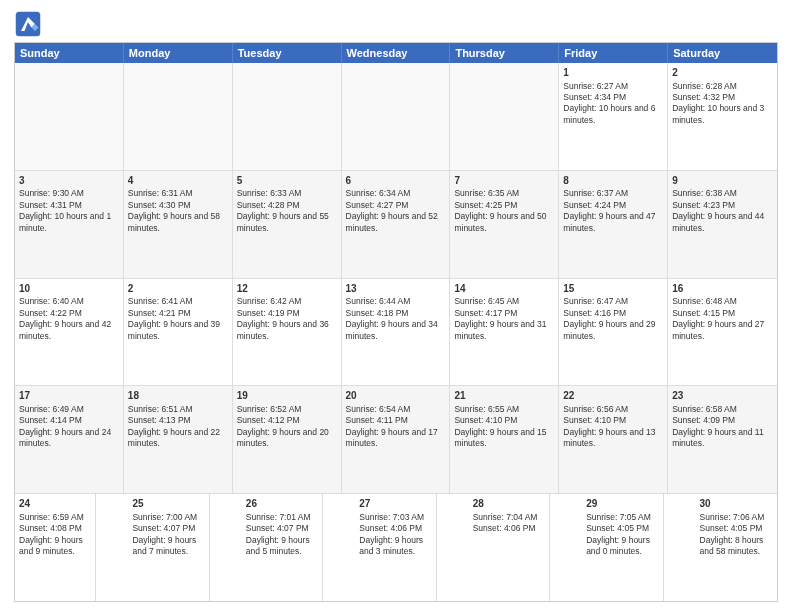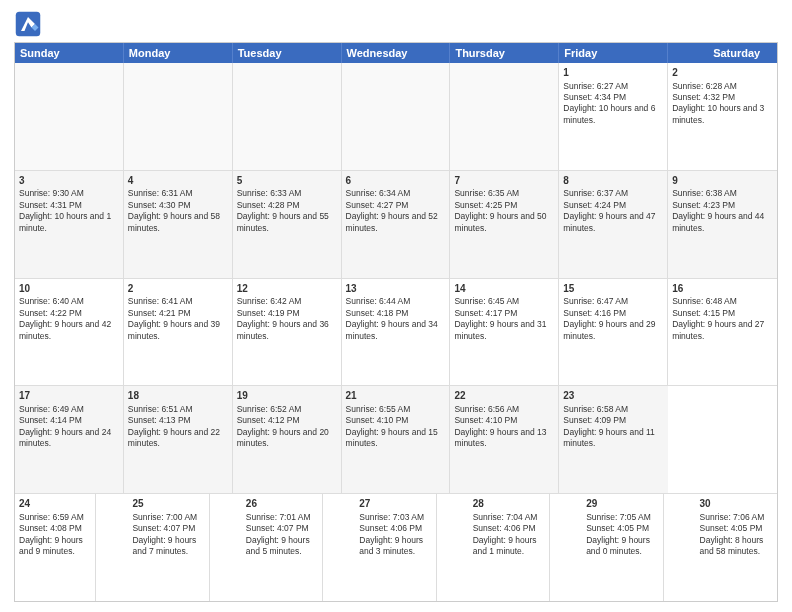--- a/index.html
+++ b/index.html
@@ -63,21 +63,21 @@
       background: #3a6bbf;
     }
     .cal-header-cell {
       color: #fff;
       font-size: 11px;
       font-weight: bold;
       padding: 4px 5px;
       text-align: left;
       border-right: 1px solid #5580cc;
     }
-    .cal-header-cell:last-child { border-right: none; margin-left: 40px; }
+    .cal-header-cell:last-child { border-right: none; }
     .cal-body {
       flex: 1;
       display: flex;
       flex-direction: column;
     }
     .cal-row {
       display: grid;
       grid-template-columns: repeat(7, 1fr);
       flex: 1;
       border-bottom: 1px solid #ddd;
@@ -255,20 +255,26 @@
             <div>Sunset: 4:13 PM</div>
             <div>Daylight: 9 hours and 22 minutes.</div>
           </div>
           <div class="cal-cell">
             <span class="day-num">19</span>
             <div>Sunrise: 6:52 AM</div>
             <div>Sunset: 4:12 PM</div>
             <div>Daylight: 9 hours and 20 minutes.</div>
           </div>
           <div class="cal-cell">
+            <span class="day-num">20</span>
+            <div>Sunrise: 6:54 AM</div>
+            <div>Sunset: 4:11 PM</div>
+            <div>Daylight: 9 hours and 17 minutes.</div>
+          </div>
+          <div class="cal-cell">
             <span class="day-num">21</span>
             <div>Sunrise: 6:55 AM</div>
             <div>Sunset: 4:10 PM</div>
             <div>Daylight: 9 hours and 15 minutes.</div>
           </div>
           <div class="cal-cell">
             <span class="day-num">22</span>
             <div>Sunrise: 6:56 AM</div>
             <div>Sunset: 4:10 PM</div>
             <div>Daylight: 9 hours and 13 minutes.</div>
@@ -302,21 +308,20 @@
           <div class="cal-cell">
             <span class="day-num">27</span>
             <div>Sunrise: 7:03 AM</div>
             <div>Sunset: 4:06 PM</div>
             <div>Daylight: 9 hours and 3 minutes.</div>
           </div>
           <div class="cal-cell">
             <span class="day-num">28</span>
             <div>Sunrise: 7:04 AM</div>
             <div>Sunset: 4:06 PM</div>
-            <div>Daylight: 9 hours and 1 minute.</div>
           </div>
           <div class="cal-cell">
             <span class="day-num">29</span>
             <div>Sunrise: 7:05 AM</div>
             <div>Sunset: 4:05 PM</div>
             <div>Daylight: 9 hours and 0 minutes.</div>
           </div>
           <div class="cal-cell">
             <span class="day-num">30</span>
             <div>Sunrise: 7:06 AM</div>

